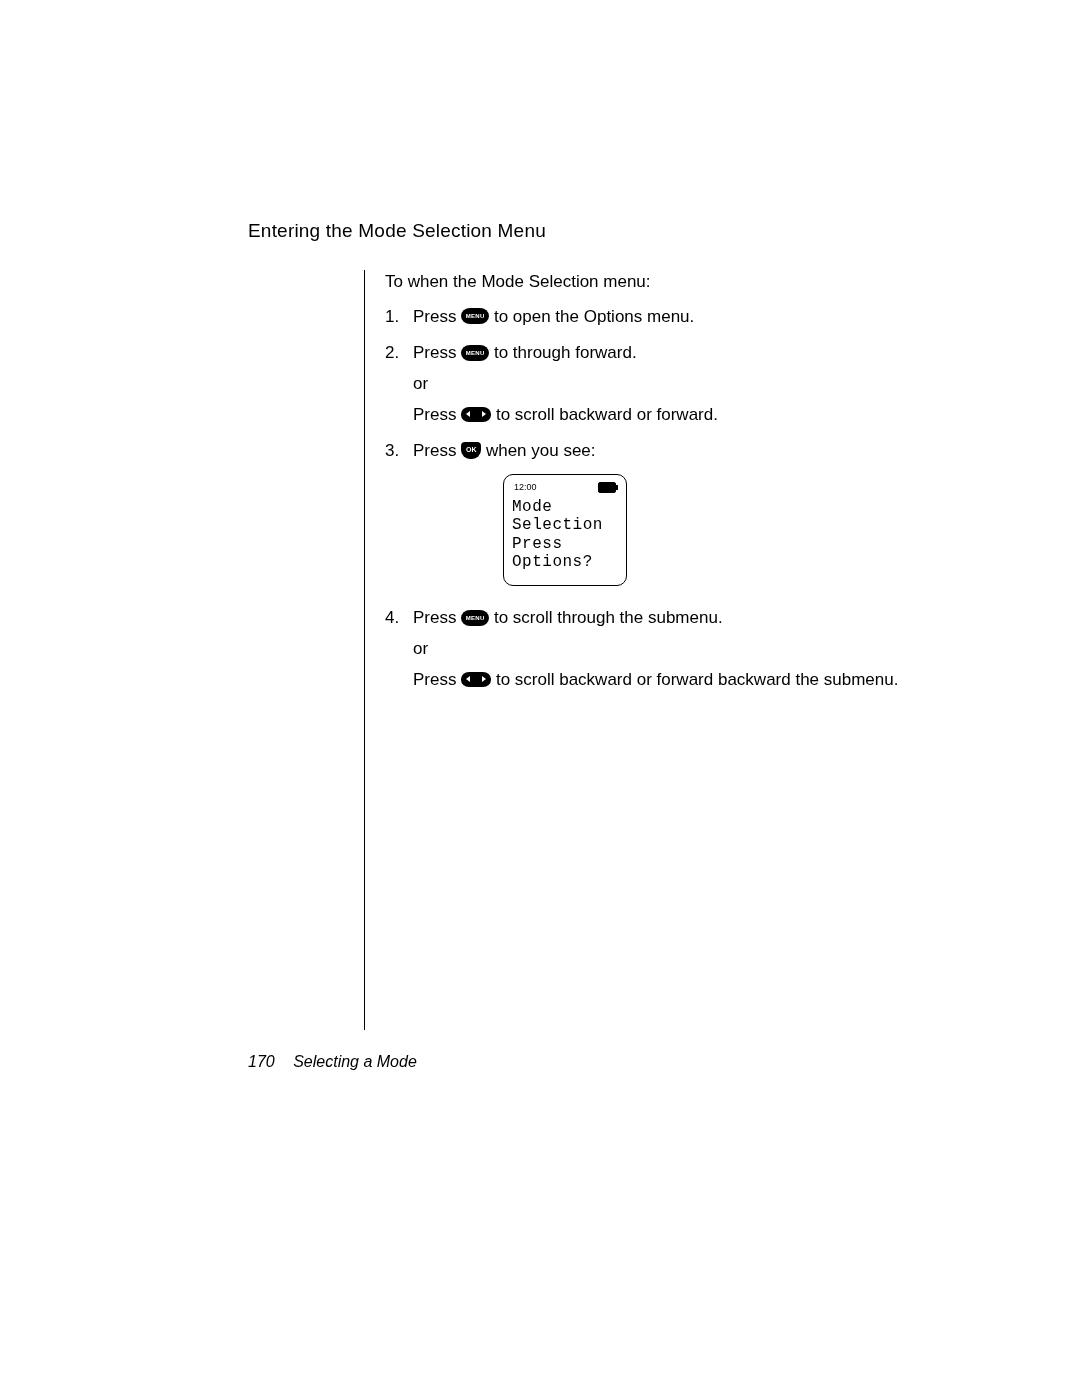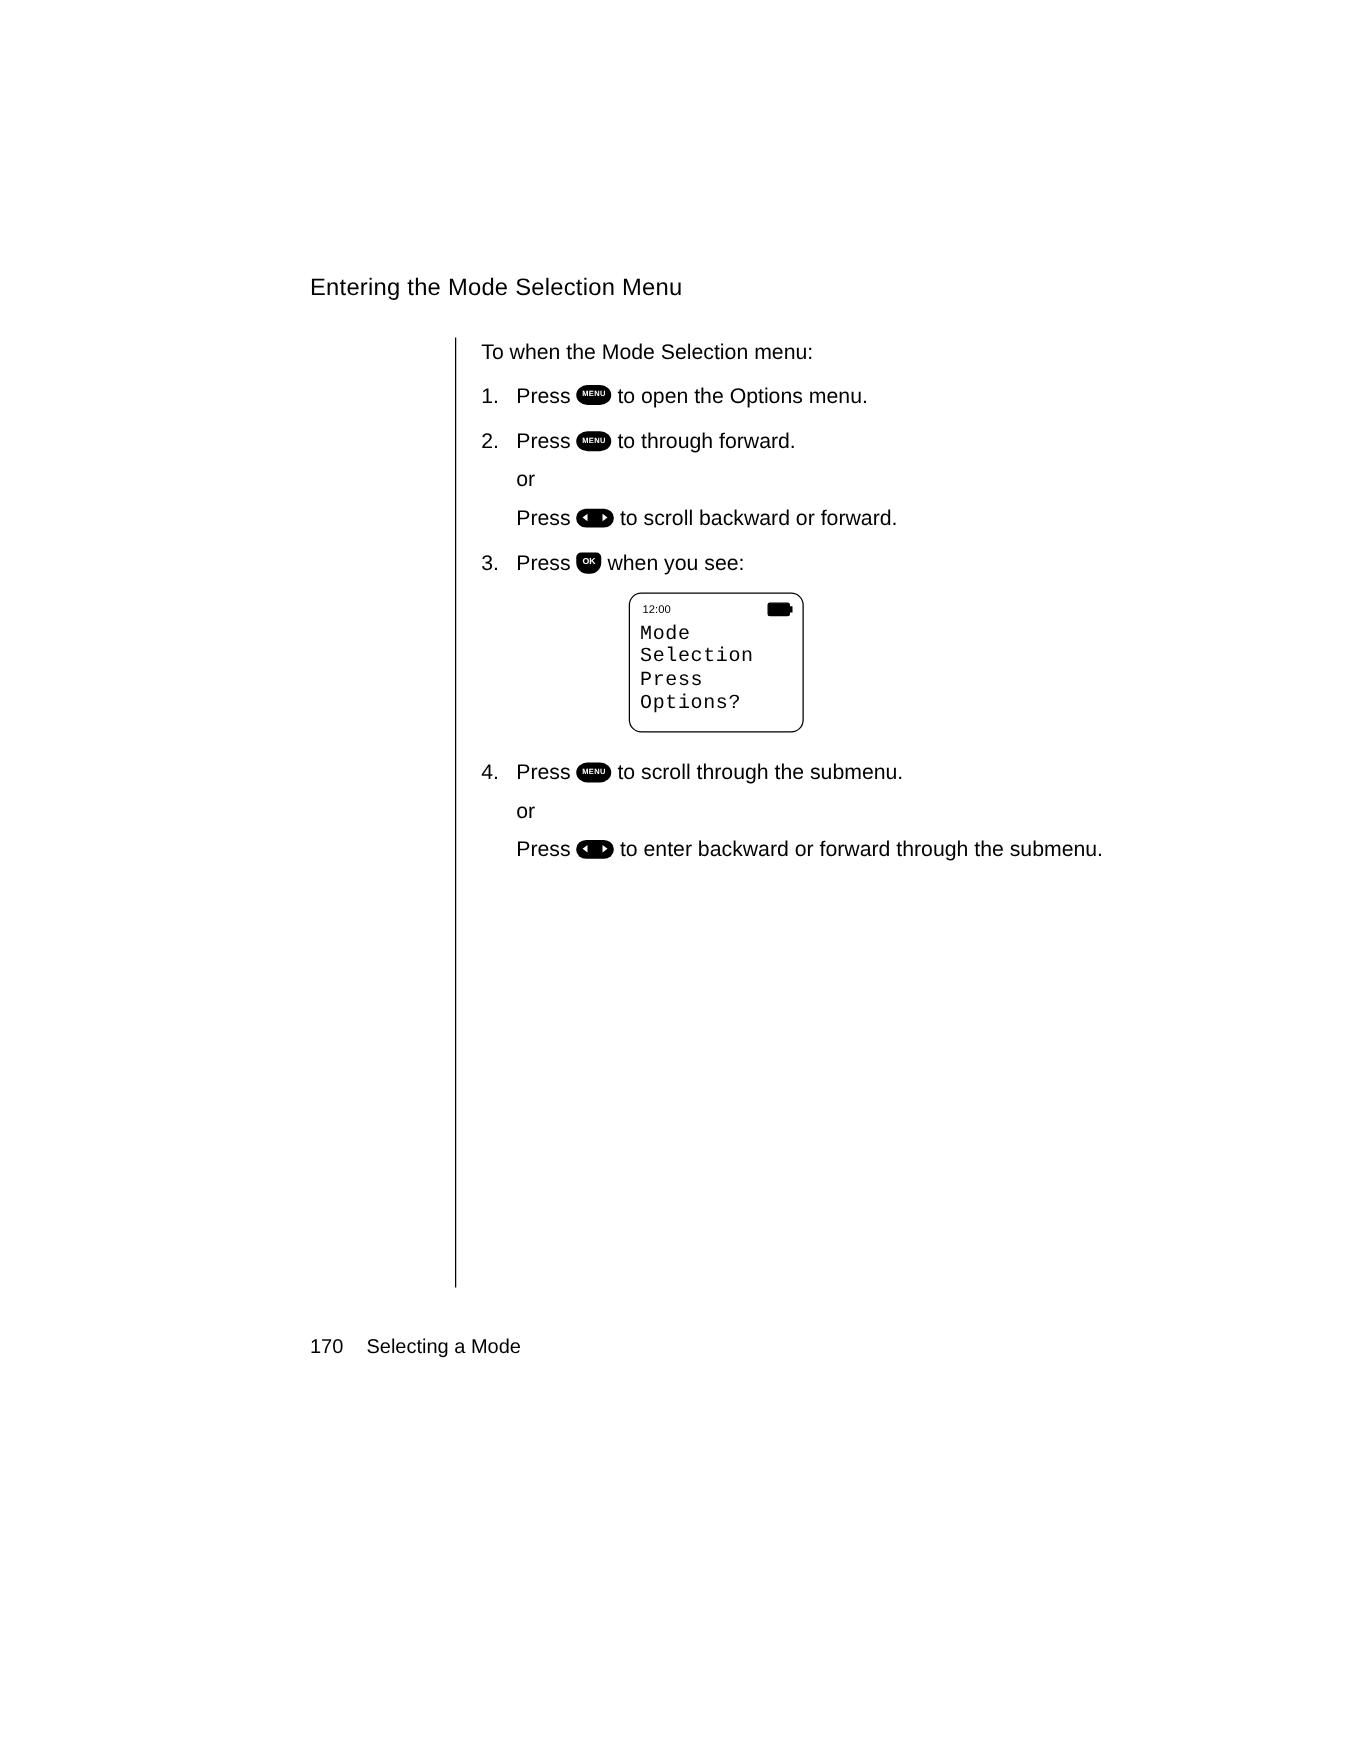--- a/index.html
+++ b/index.html
@@ -102,21 +102,21 @@
     background: #000;
     border-radius: 4px 4px 9px 9px;
     color: #fff;
     font-size: 7px;
     font-weight: bold;
     text-align: center;
     line-height: 15px;
     font-family: Arial, sans-serif;
   }
   .phone-screen {
-    width: 140px;
+    width: 124px;
     border: 1px solid #000;
     border-radius: 10px;
     margin: 10px 12px 14px 90px;
     padding: 6px 8px 14px 8px;
     box-sizing: border-box;
   }
   .phone-top {
     display: flex;
     justify-content: space-between;
     align-items: center;
@@ -143,21 +143,22 @@
   }
   .phone-lines {
     font-family: "Courier New", monospace;
     font-size: 16px;
     line-height: 1.15;
     letter-spacing: 0.5px;
   }
   .footer {
     position: absolute;
     left: 248px;
-    bottom: 310px;
+    bottom: 326px;
+    font-style: italic;
     font-size: 16px;
   }
   .footer .pg {
     margin-right: 14px;
   }
 </style>
 </head>
 <body>
 
 <div class="page">
@@ -224,21 +225,21 @@
         <div class="step-body">
           <p>
             <span>Press </span>
             <span class="menu-btn">MENU</span>
             <span> to scroll through the submenu.</span>
           </p>
           <p>or</p>
           <p>
             <span>Press </span>
             <span class="arrow-btn"></span>
-            <span> to enter backward or forward through the submenu.</span>
+            <span> to scroll backward or forward backward the submenu.</span>
           </p>
         </div>
       </li>
 
     </ol>
   </div>
 
   <div class="footer">
     <span class="pg">170</span>
     <span>Selecting a Mode</span>

